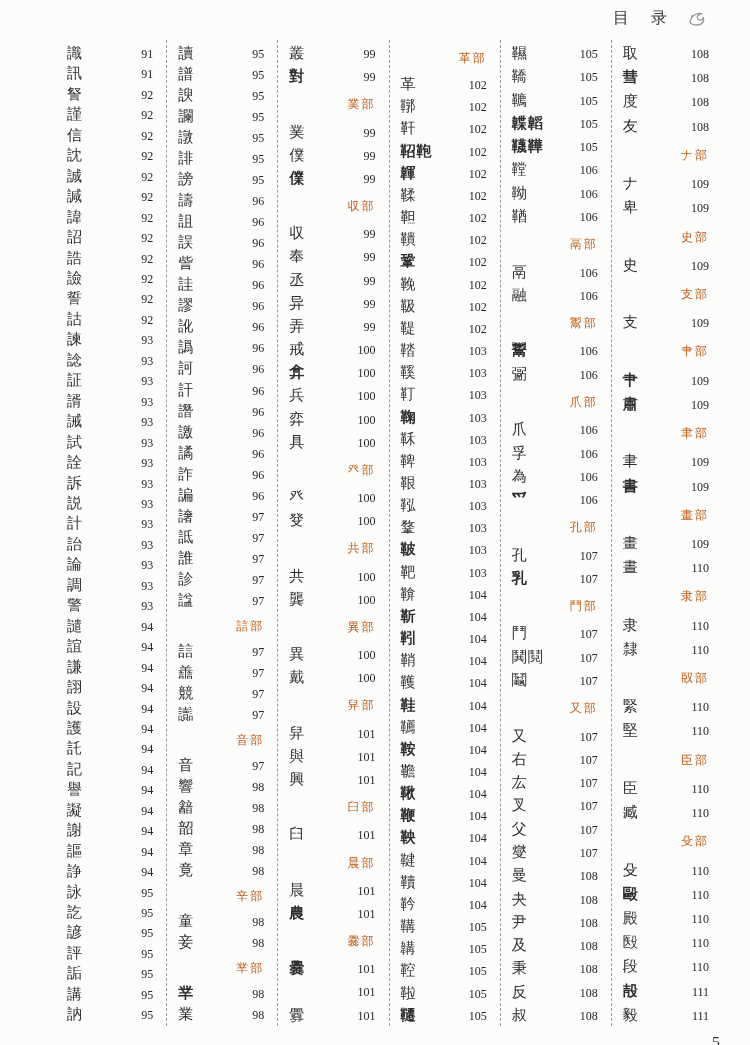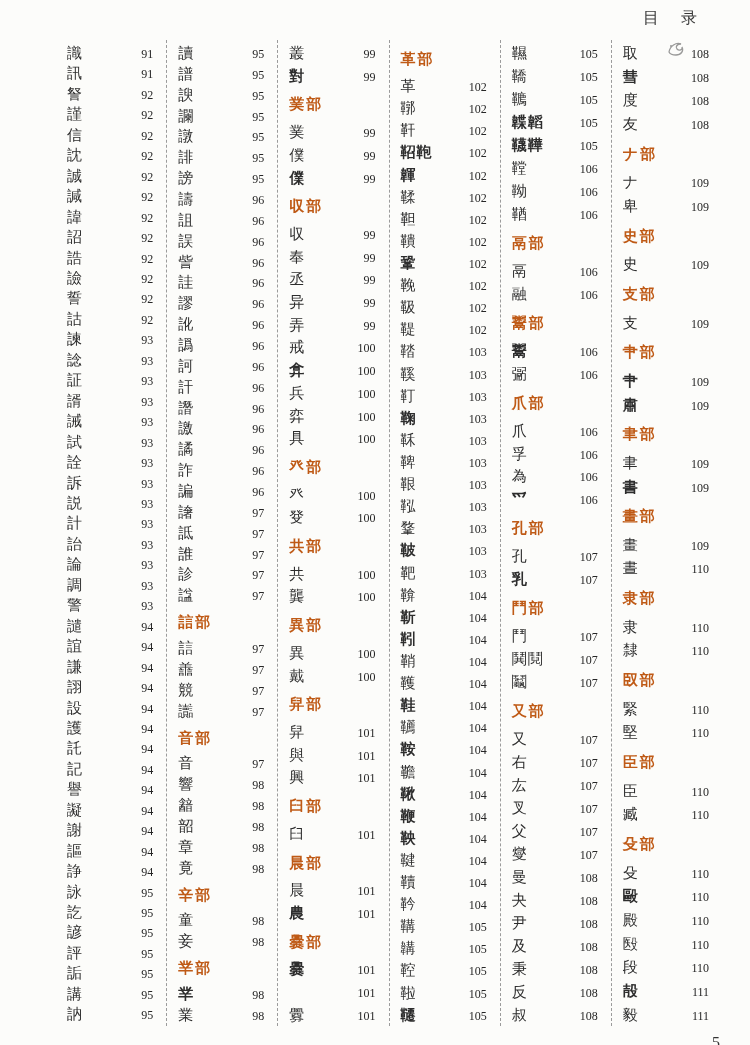--- a/index.html
+++ b/index.html
@@ -1,32 +1,32 @@
 <!DOCTYPE html>
 <html style="--accent: #bf5a16;"><head>
 <meta charset="utf-8">
 <style>
   html,body{margin:0;padding:0;background:#e8e8e8;}
   .page{
     width:750px;height:1045px;position:relative;margin:0 auto;
     background:#fcfcfa;overflow:hidden;color:#2d2d2d;
     font-family:"Liberation Serif","DejaVu Serif",serif;
   }
-  .header{position:absolute;top:8px;right:44px;display:flex;align-items:center;gap:10px;flex-direction:column;}
+  .header{position:absolute;top:8px;right:44px;display:flex;align-items:center;gap:10px;}
   .title{font-size:16px;letter-spacing:9px;color:#3a3a3a;}
   .ornament{display:inline-block;width:20px;height:20px;opacity:.75;}
   .columns{position:absolute;top:40px;left:56px;right:28px;display:flex;}
   .col{flex:1 1 0;border-right:1px dashed #9b9b9b;min-height:985px;}
   .col:last-child{border-right:none;}
   .col-inner{display:flex;flex-direction:column;justify-content:space-between;height:982px;padding:4px 13px 0 11px;}
   .row{display:flex;justify-content:space-between;align-items:baseline;line-height:19px;font-size:15px;}
   .row .char{letter-spacing:1px;}
   .row .pg{font-size:12px;color:#262626;}
   .row.bold .char{font-weight:bold;}
-  .section{text-align:left;font-size:15px;letter-spacing:2px;margin:6px 0;color:var(--accent,#bf5a16);font-weight:bold;}
+  .section{text-align:right;font-size:12px;letter-spacing:2px;margin:6px 0;color:var(--accent,#bf5a16);}
   .folio{position:absolute;bottom:-7px;right:30px;font-size:16px;color:#333;}
 </style>
 </head>
 <body>
 
 <div class="page">
 
   <div class="header">
     <span class="title">目 录</span>
     <span class="ornament">

